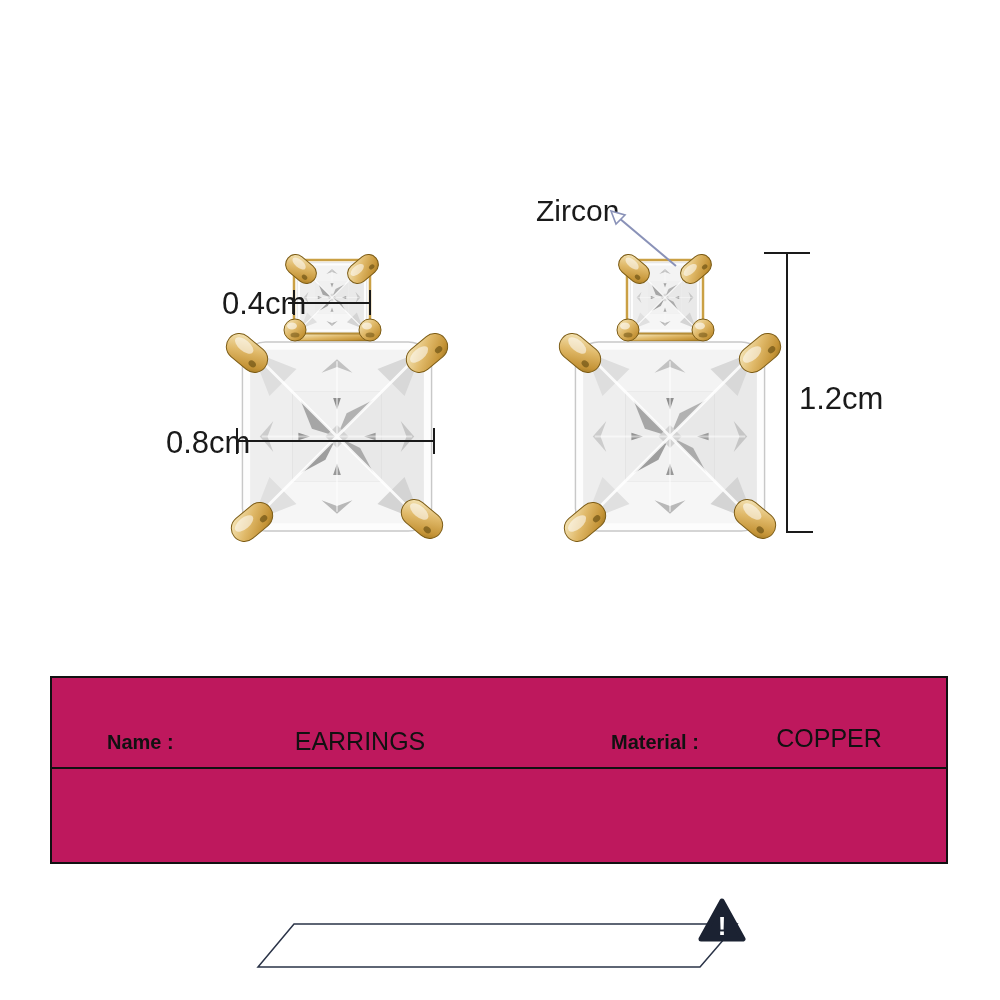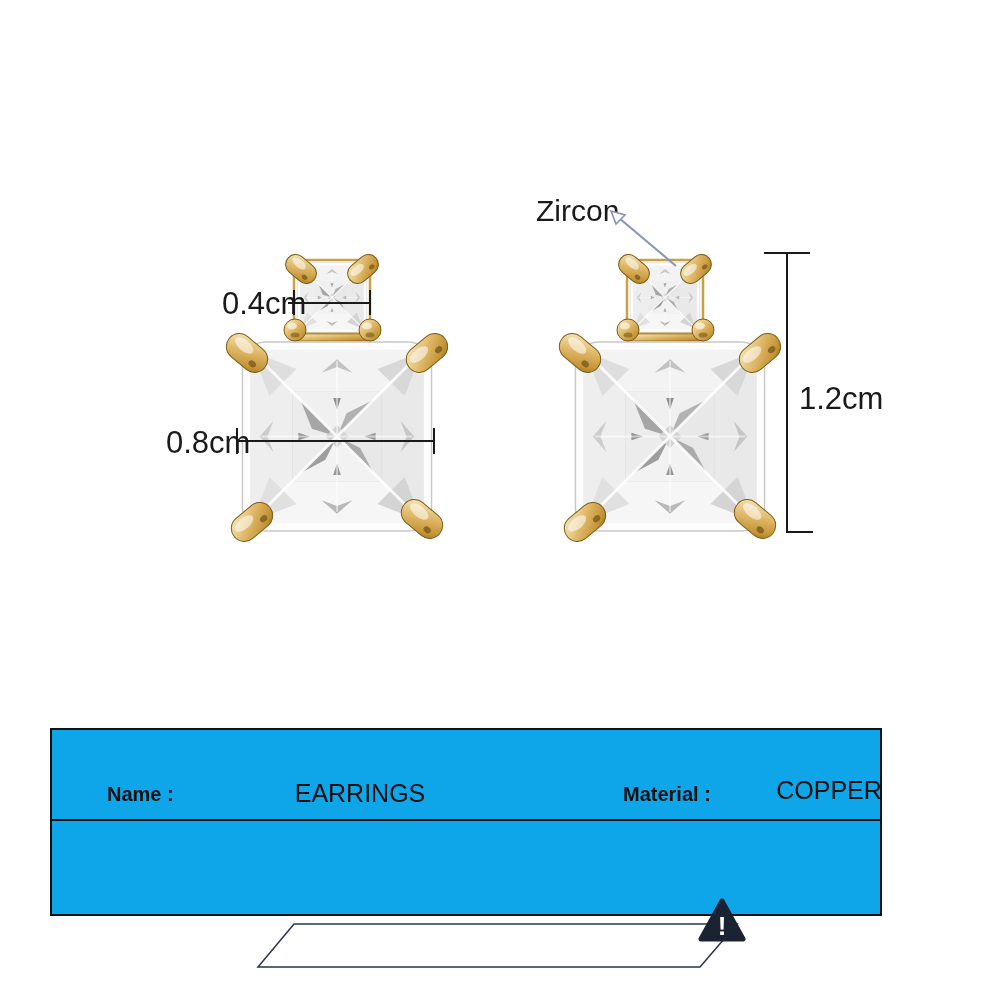--- a/index.html
+++ b/index.html
@@ -27,24 +27,24 @@
     position:absolute; left:536px; top:194px;
     font-size:30px; color:#1a1a1a; white-space:nowrap;
   }
 
   .earring-svg { position:absolute; width:224px; height:304px; overflow:visible; }
   .earring-left  { left:225px; top:238px; }
   .earring-right { left:558px; top:238px; }
 
   
   .spec-table {
-    position:absolute; left:50px; top:728px;
-    width:832px; height:188px;
+    position:absolute; left:50px; top:676px;
+    width:898px; height:188px;
     border:2px solid #111111;
-    background:#0ea5e9;
+    background:#be185d;
   }
   .spec-row { position:relative; width:100%; }
   .spec-row-1 { height:91px; border-bottom:2px solid #111111; }
   .spec-row-2 { height:93px; }
   .spec-label {
     position:absolute; bottom:13px;
     font-weight:bold; font-size:20px; color:#111111; white-space:nowrap;
   }
   .spec-value {
     position:absolute; bottom:11px;
@@ -174,21 +174,21 @@
 
 <div class="vline" style="left:786px; top:253px; height:280px;"></div>
 <div class="hline" style="left:764px; top:252px; width:46px;"></div>
 <div class="hline" style="left:786px; top:531px; width:27px;"></div>
 <div class="meas-text" style="left:799px; top:381px;">1.2cm</div>
 
 <div class="spec-table">
   <div class="spec-row spec-row-1">
     <span class="spec-label" style="left:55px;">Name :</span>
     <span class="spec-value" style="left:301px;margin-left:7px;">EARRINGS</span>
-    <span class="spec-label" style="left:559px;margin-left:12px;">Material :</span>
+    <span class="spec-label" style="left:559px;">Material :</span>
     <span class="spec-value" style="left:777px; bottom:14px;">COPPER</span>
   </div>
 </div>
 
 <svg class="notice-svg" viewBox="0 0 520 90">
   <polygon points="54,29 497,29 460,72 18,72" fill="#ffffff" stroke="#2a3347" stroke-width="1.5"></polygon>
   <polygon points="482,6 503,44 461,44" fill="#1b2232" stroke="#1b2232" stroke-width="5" stroke-linejoin="round"></polygon>
   <text x="482" y="40" text-anchor="middle" font-size="26" font-weight="bold" fill="#ffffff" font-family="Liberation Sans, sans-serif">!</text>
 </svg>
 <div class="notice-text">

